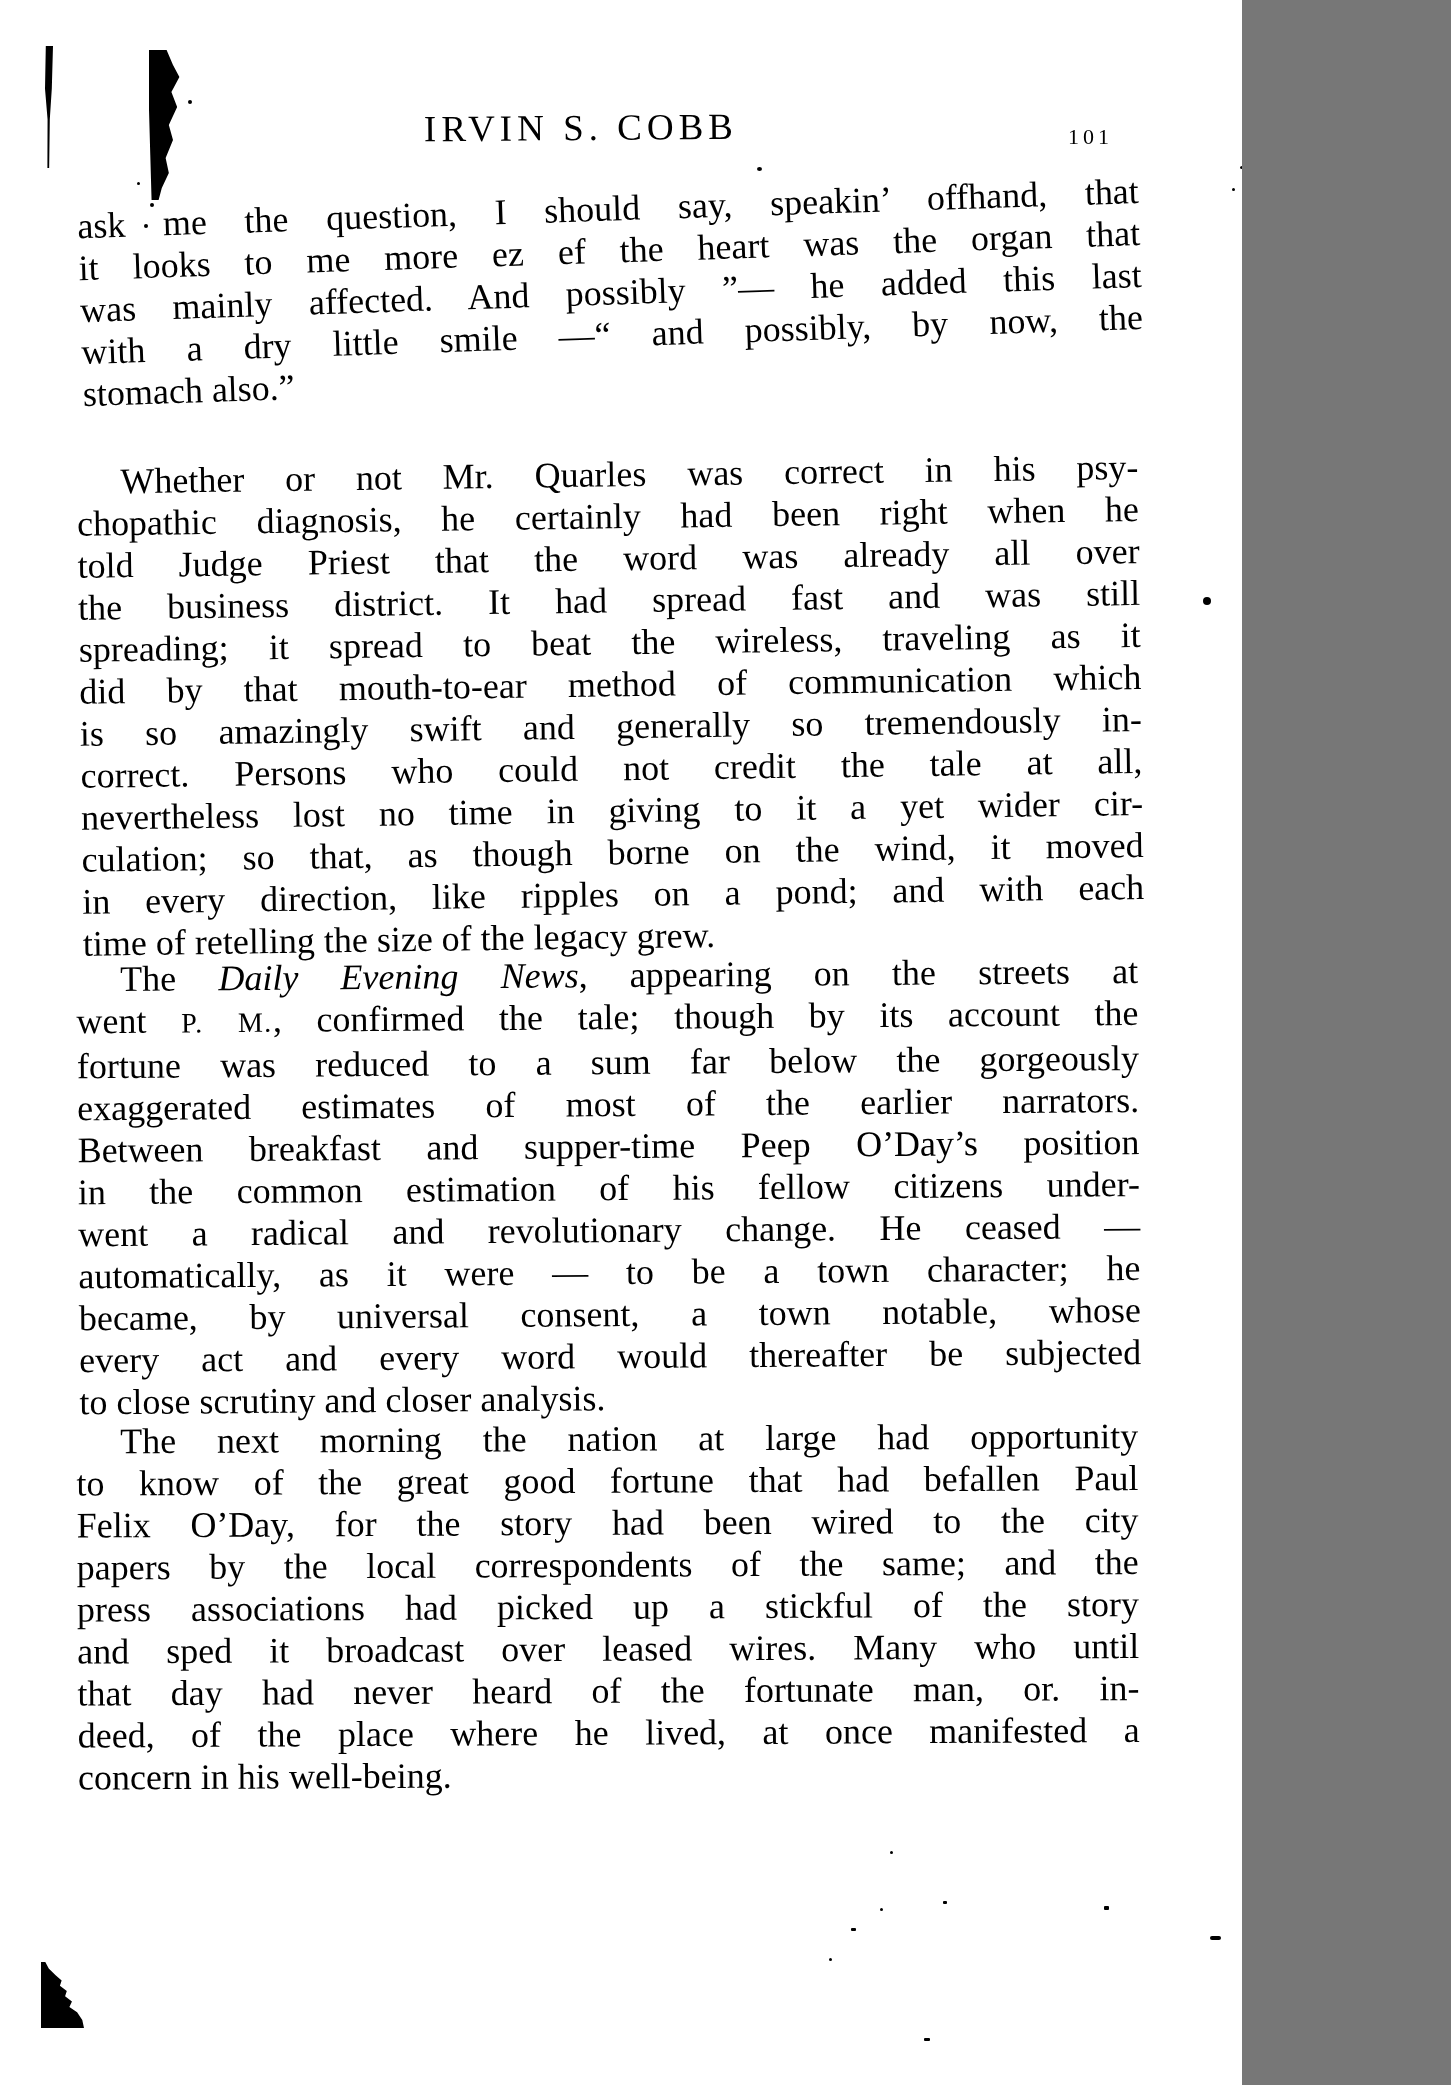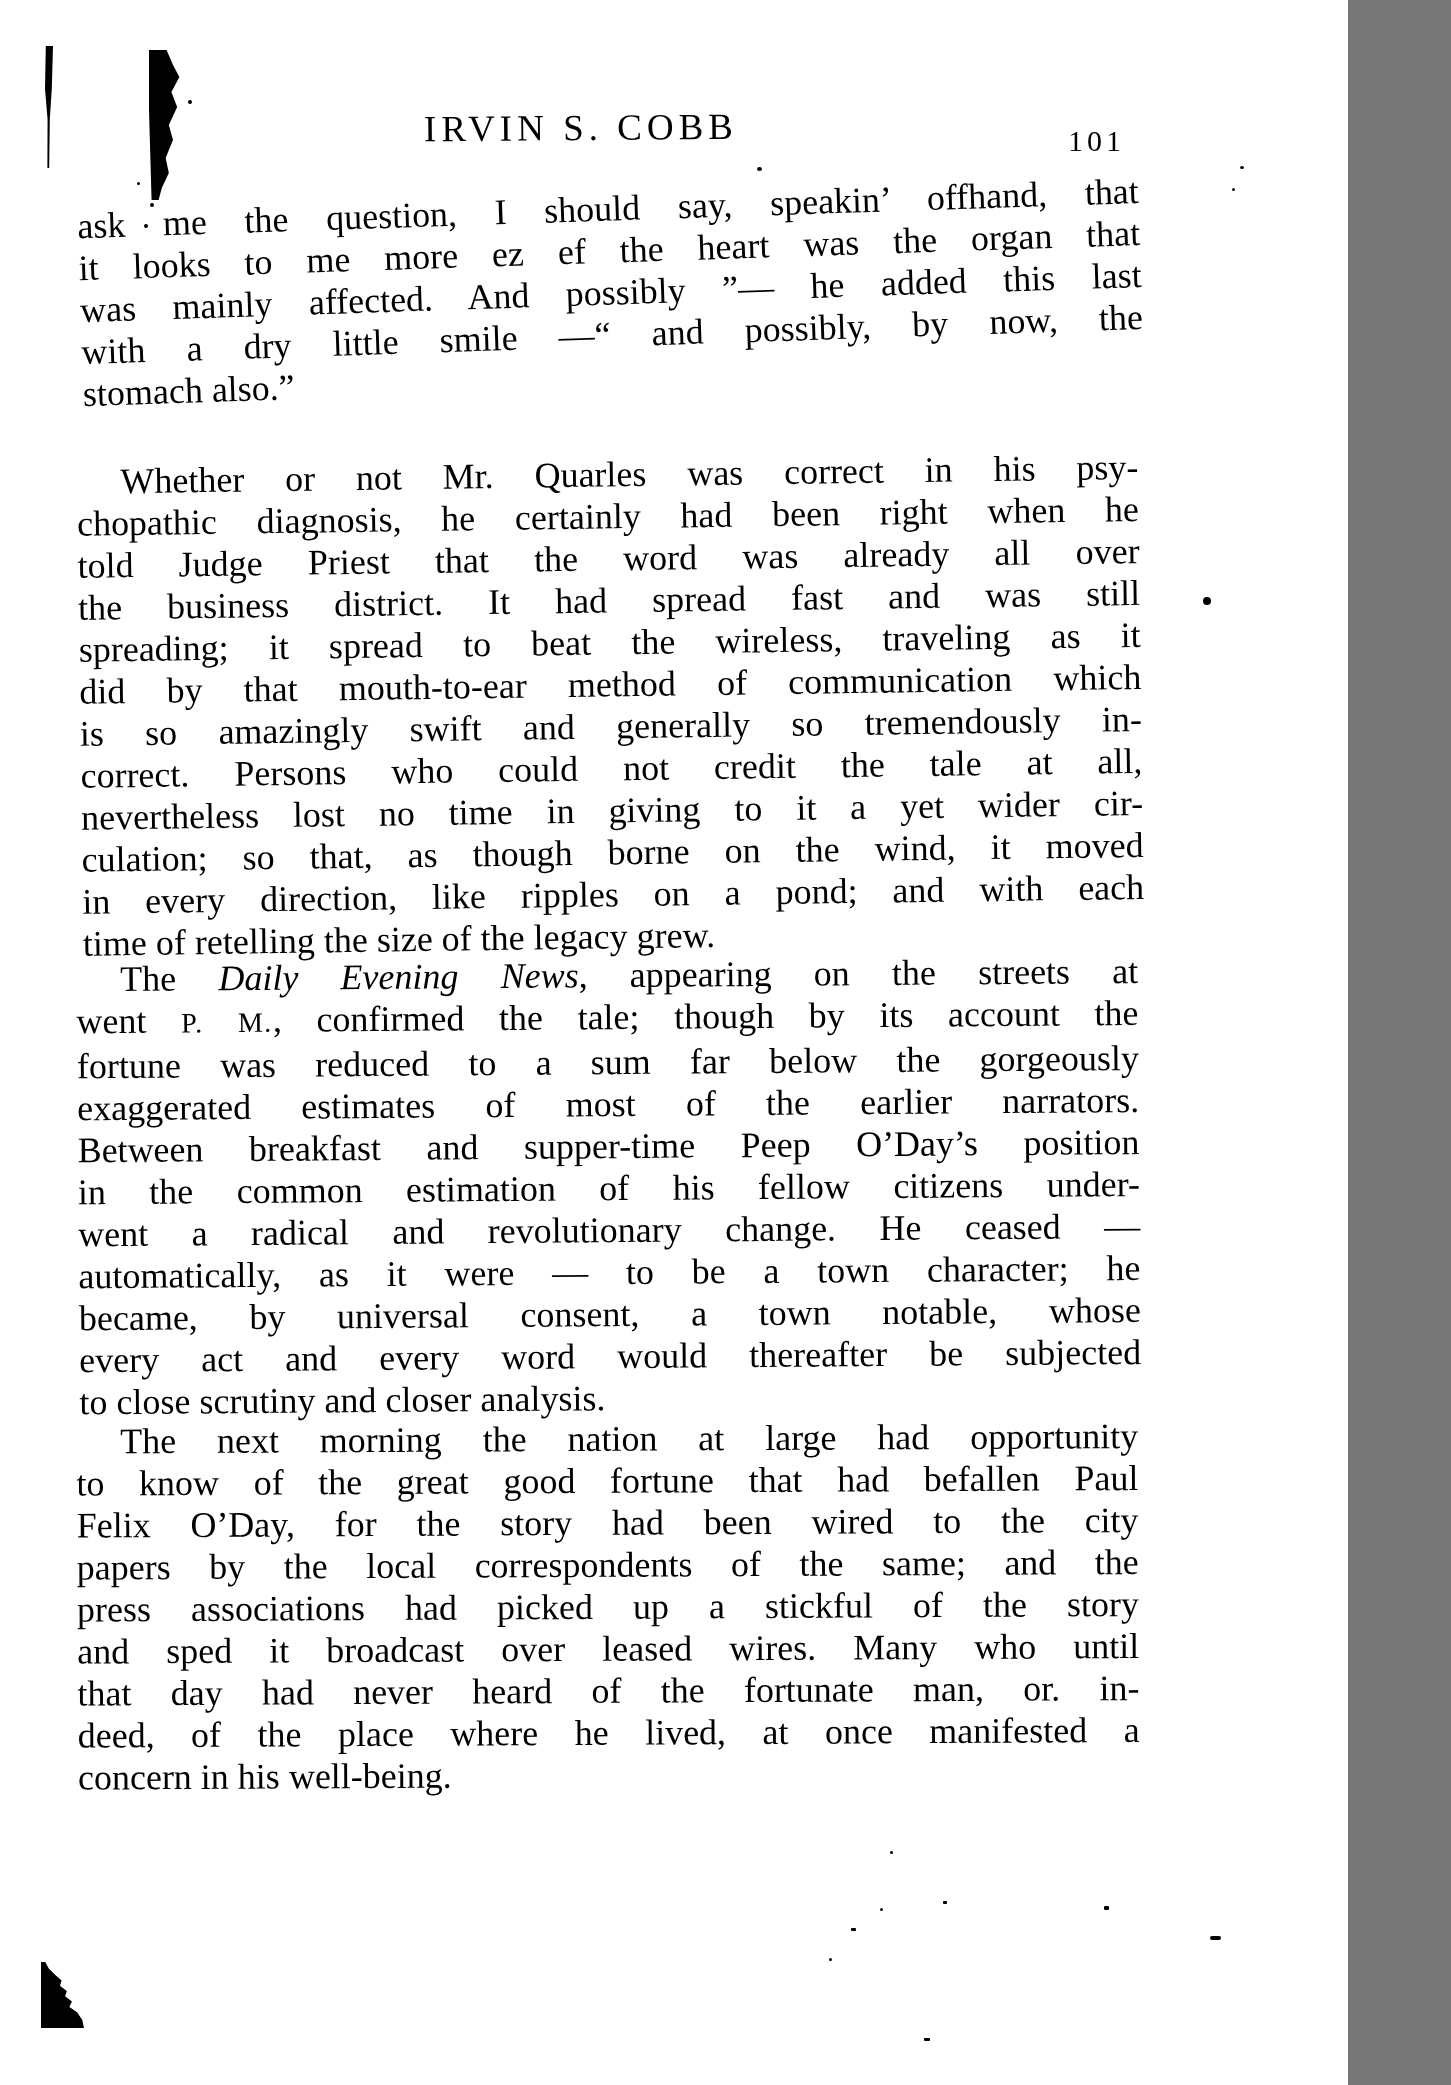--- a/index.html
+++ b/index.html
@@ -1,33 +1,33 @@
 <!DOCTYPE html>
 <html><head>
 <meta charset="utf-8">
 <style>
   html,body { margin:0; padding:0; background:#777; }
   .page {
     position:relative;
-    width:1348px; height:2085px;
+    width:1242px; height:2085px;
     background:#ffffff;
     overflow:hidden;
     font-family:"Liberation Serif", serif;
     color:#000;
   }
   
   .title {
     position:absolute; left:424px; top:106px;
     font-size:37px; letter-spacing:5px;
     transform:rotate(-0.5deg);
     white-space:nowrap;
   }
   .page-number {
     position:absolute; left:1068px; top:124px;
-    font-size:30px; letter-spacing:4px;
+    font-size:22px; letter-spacing:4px;
   }
   
   .text-block {
     position:absolute; left:76px; top:170px; width:1062px;
     font-size:36px; line-height:42px;
   }
   .para .line { text-align:justify; text-align-last:justify; }
   .para .line.last { text-align-last:left; }
   .indent { text-indent:44px; }
   .p1 { transform:rotate(-1.9deg);  transform-origin:100% 0; }

